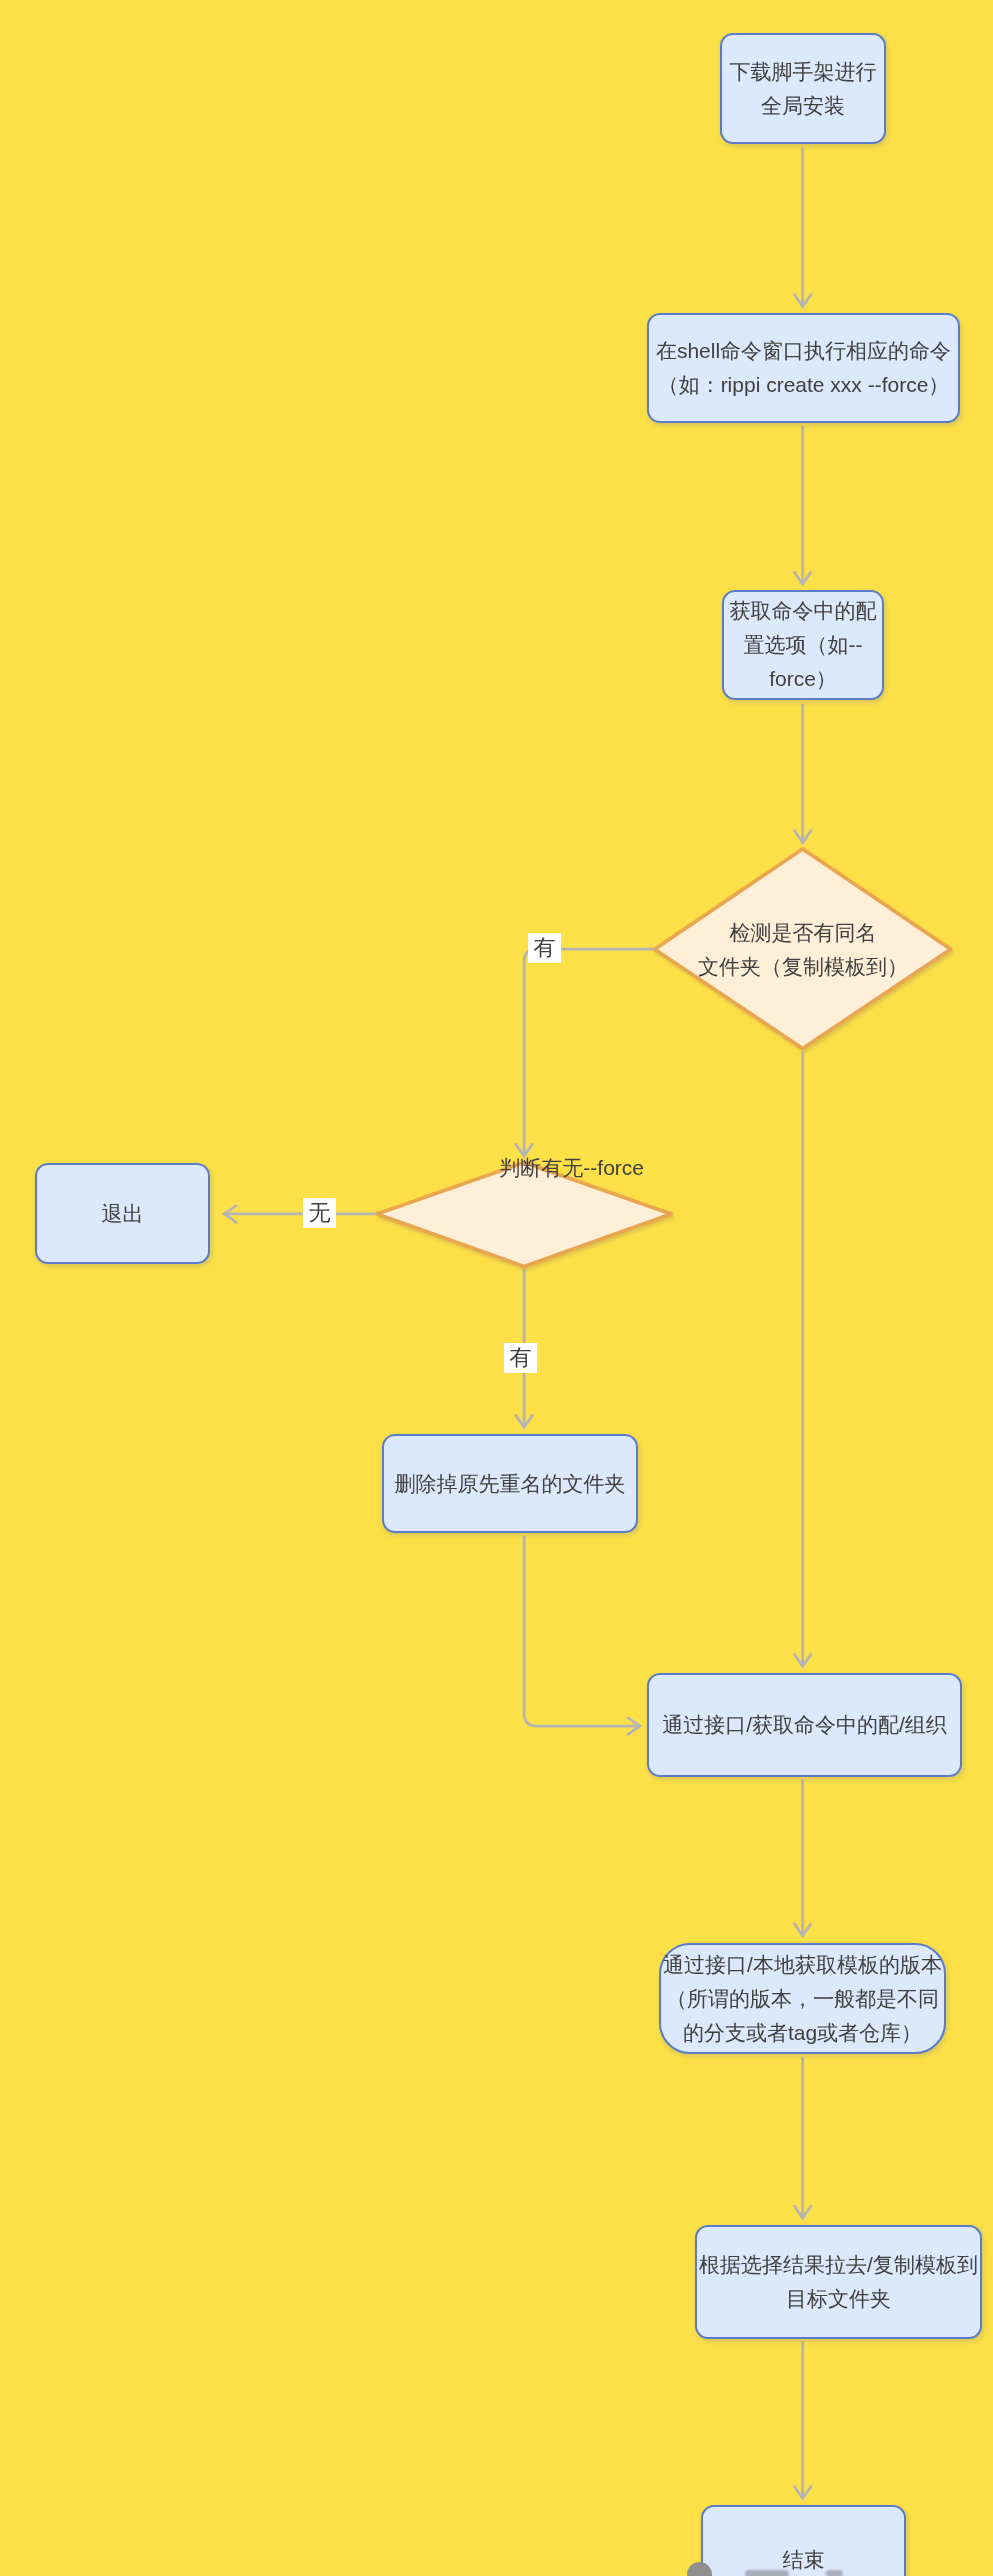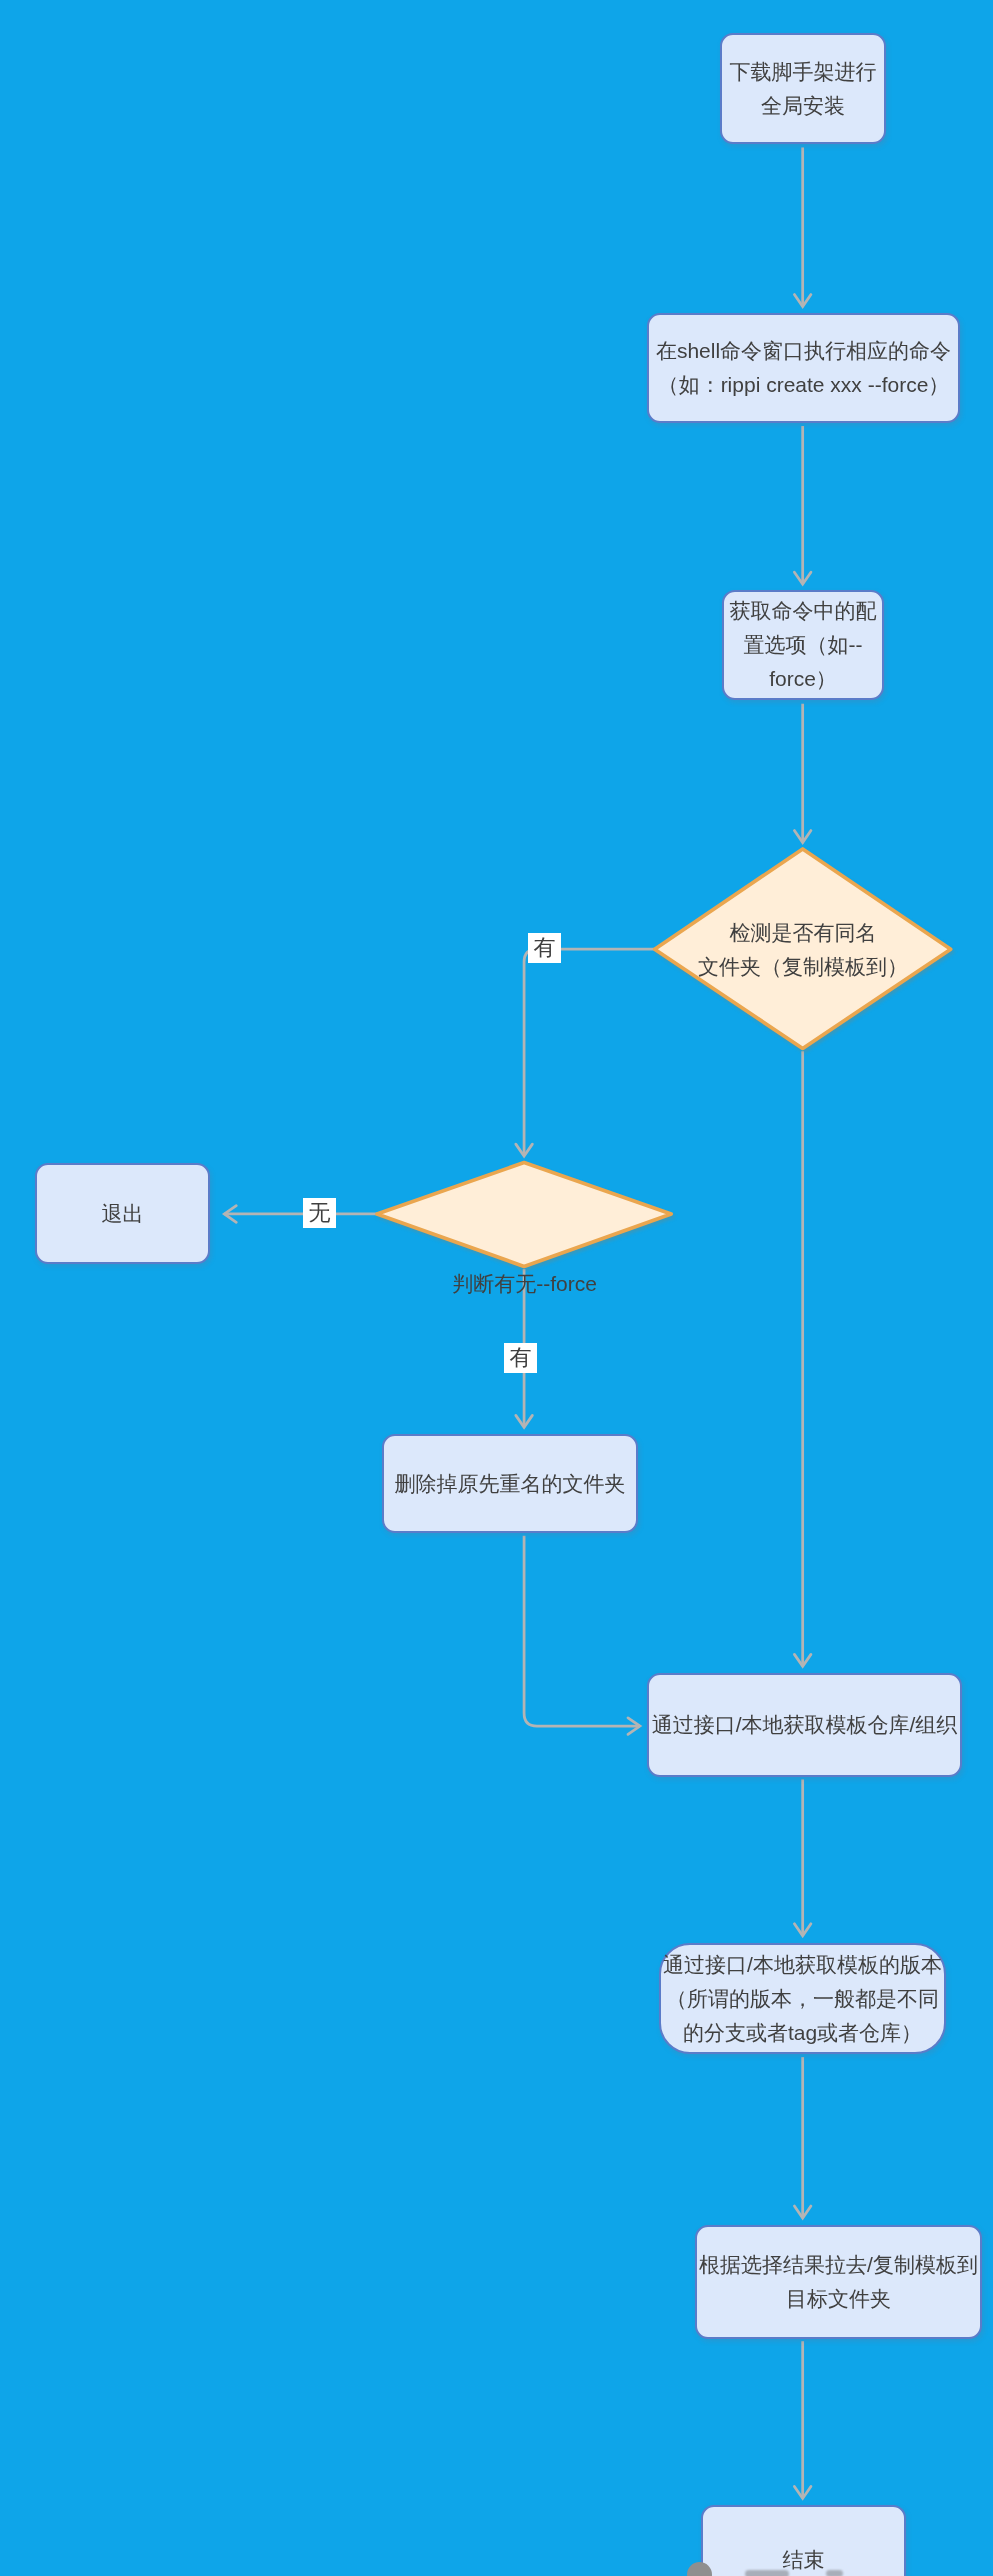--- a/index.html
+++ b/index.html
@@ -1,19 +1,19 @@
 <!DOCTYPE html>
 <html style="font-size:14.7px"><head>
 <meta charset="utf-8">
 <style>
   html,body{margin:0;padding:0;background:#ffffff;}
   #flow-canvas{
     position:relative;
     width:993px;height:2576px;
-    background:#0ea5e9;
+    background:#fde047;
     overflow:hidden;
     font-family:"Liberation Sans","DejaVu Sans",sans-serif;
     color:#404040;
   }
   #edges-svg{position:absolute;left:0;top:0;width:993px;height:2576px;}
   #edges-svg path.edge{stroke:#b4b4b4;stroke-width:3;fill:none;}
   #edges-svg polygon.decision{
     fill:#ffeed8;stroke:#eaa64f;stroke-width:4;stroke-linejoin:round;
     filter:drop-shadow(2px 3px 2px rgba(150,125,90,.28));
   }
@@ -96,34 +96,34 @@
     <div class="node-text">获取命令中的配
 置选项（如--
 force）</div>
   </div>
 
   <div class="diamond-text" style="left:688px;top:895px;width:230px;height:109px;">
     <div class="node-text">检测是否有同名
 文件夹（复制模板到）</div>
   </div>
 
-  <div class="diamond-text" style="left:405px;top:1264px;width:239px;height:40px;">
+  <div class="diamond-text" style="left:405px;top:1148px;width:239px;height:40px;justify-content:flex-end;">
     <div class="node-text">判断有无--force</div>
   </div>
 
   <div class="process" style="left:35px;top:1163px;width:175px;height:101px;">
     <div class="node-text">退出</div>
   </div>
 
   <div class="process" style="left:382px;top:1434px;width:256px;height:99px;">
     <div class="node-text">删除掉原先重名的文件夹</div>
   </div>
 
   <div class="process" style="left:647px;top:1673px;width:315px;height:104px;">
-    <div class="node-text">通过接口/本地获取模板仓库/组织</div>
+    <div class="node-text">通过接口/获取命令中的配/组织</div>
   </div>
 
   <div class="process" style="left:659px;top:1943px;width:287px;height:111px;border-radius:31px;">
     <div class="node-text">通过接口/本地获取模板的版本
 （所谓的版本，一般都是不同
 的分支或者tag或者仓库）</div>
   </div>
 
   <div class="process" style="left:659px;top:2225px;width:287px;height:114px;margin-left:36px;">
     <div class="node-text">根据选择结果拉去/复制模板到

